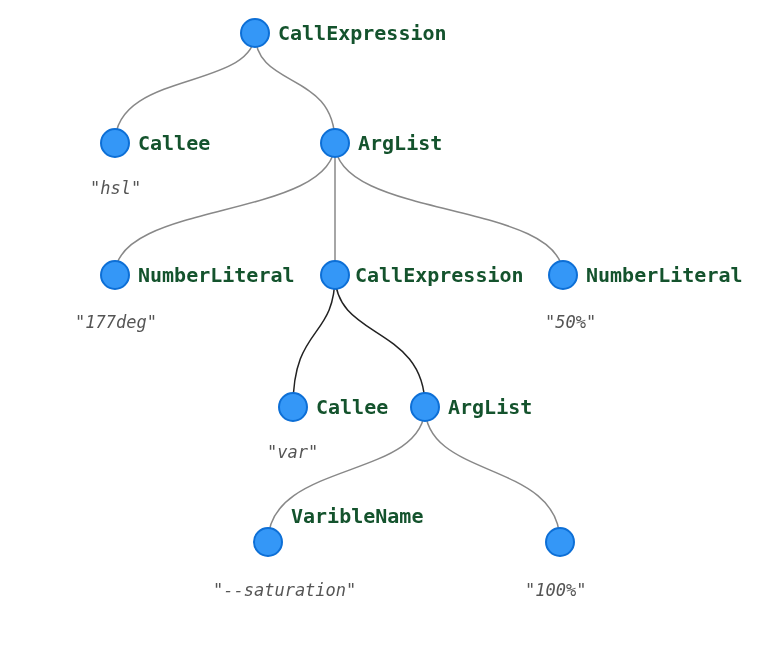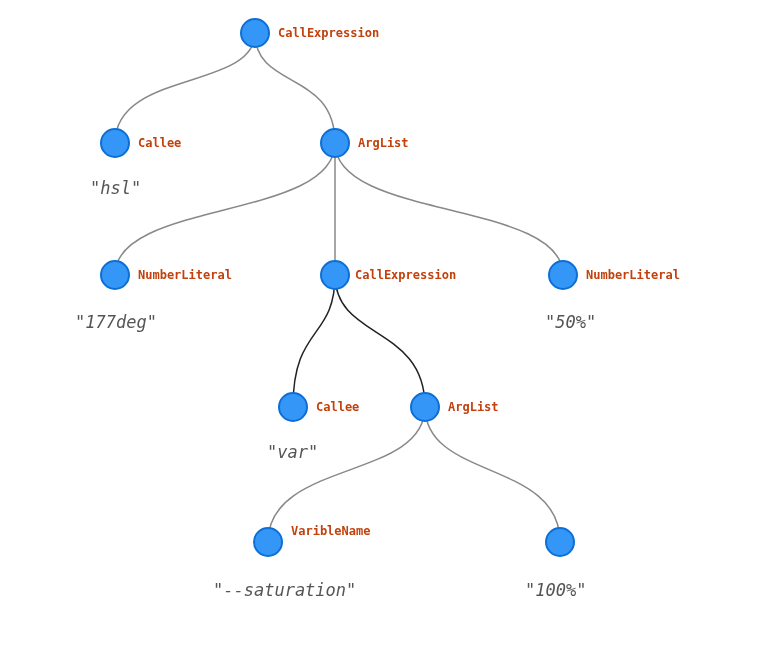--- a/index.html
+++ b/index.html
@@ -21,23 +21,23 @@
     position: absolute;
     width: 30px;
     height: 30px;
     border-radius: 50%;
     background: #3497f7;
     border: 2px solid #0d6fd6;
     transform: translate(-50%, -50%);
   }
   .node-label {
     position: absolute;
-    font-size: 12px;
+    font-size: 20px;
     font-weight: 600;
-    color: #c2410c;
+    color: #14532d;
     white-space: nowrap;
     transform: translateY(-50%);
   }
   .value-label {
     position: absolute;
     font-size: 17px;
     font-style: italic;
     color: #555;
     white-space: nowrap;
     transform: translateY(-50%);
@@ -89,17 +89,17 @@
 <span class="value-label" style="left:545px;top:322px">"50%"</span>
 
 <div class="node" style="left:293px;top:407px"></div>
 <span class="node-label" style="left:316px;top:407px">Callee</span>
 <span class="value-label" style="left:267px;top:452px">"var"</span>
 
 <div class="node" style="left:425px;top:407px"></div>
 <span class="node-label" style="left:448px;top:407px">ArgList</span>
 
 <div class="node" style="left:268px;top:542px"></div>
-<span class="node-label" style="left:291px;top:531px">VaribleName</span>
+<span class="node-label" style="left:291px;top:516px">VaribleName</span>
 <span class="value-label" style="left:213px;top:590px">"--saturation"</span>
 
 <div class="node" style="left:560px;top:542px"></div>
 <span class="value-label" style="left:525px;top:590px">"100%"</span>
 
 </body></html>

